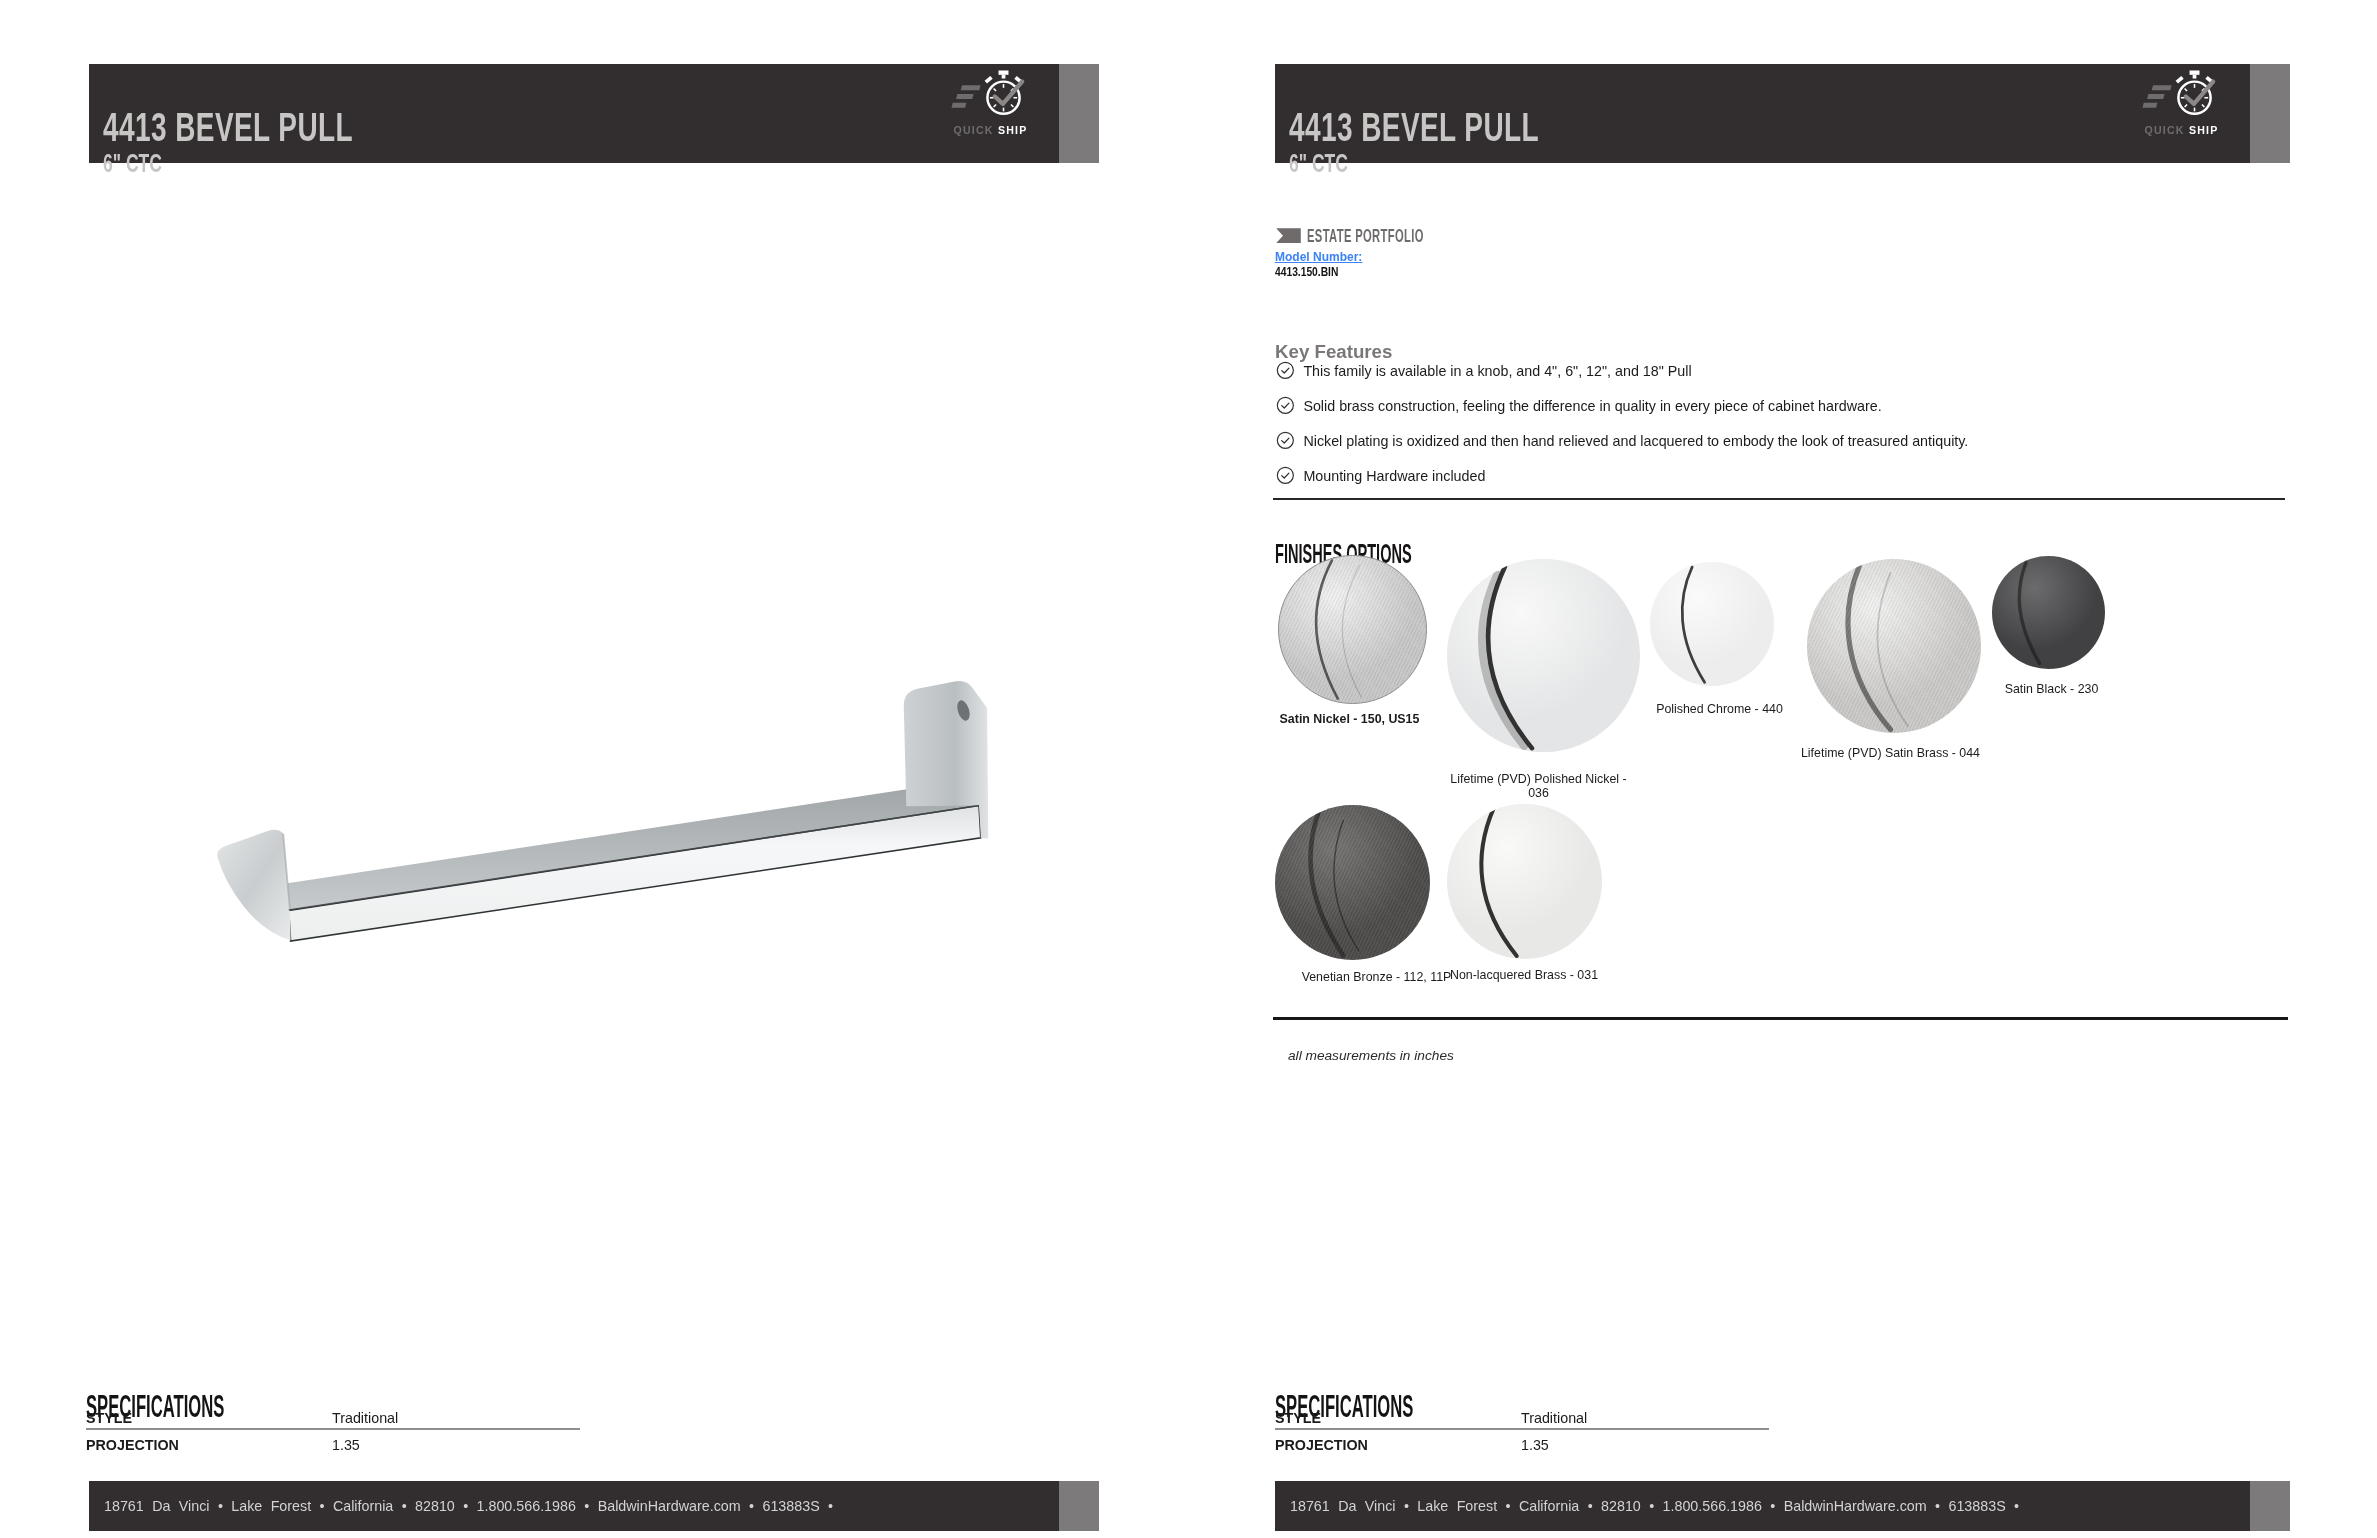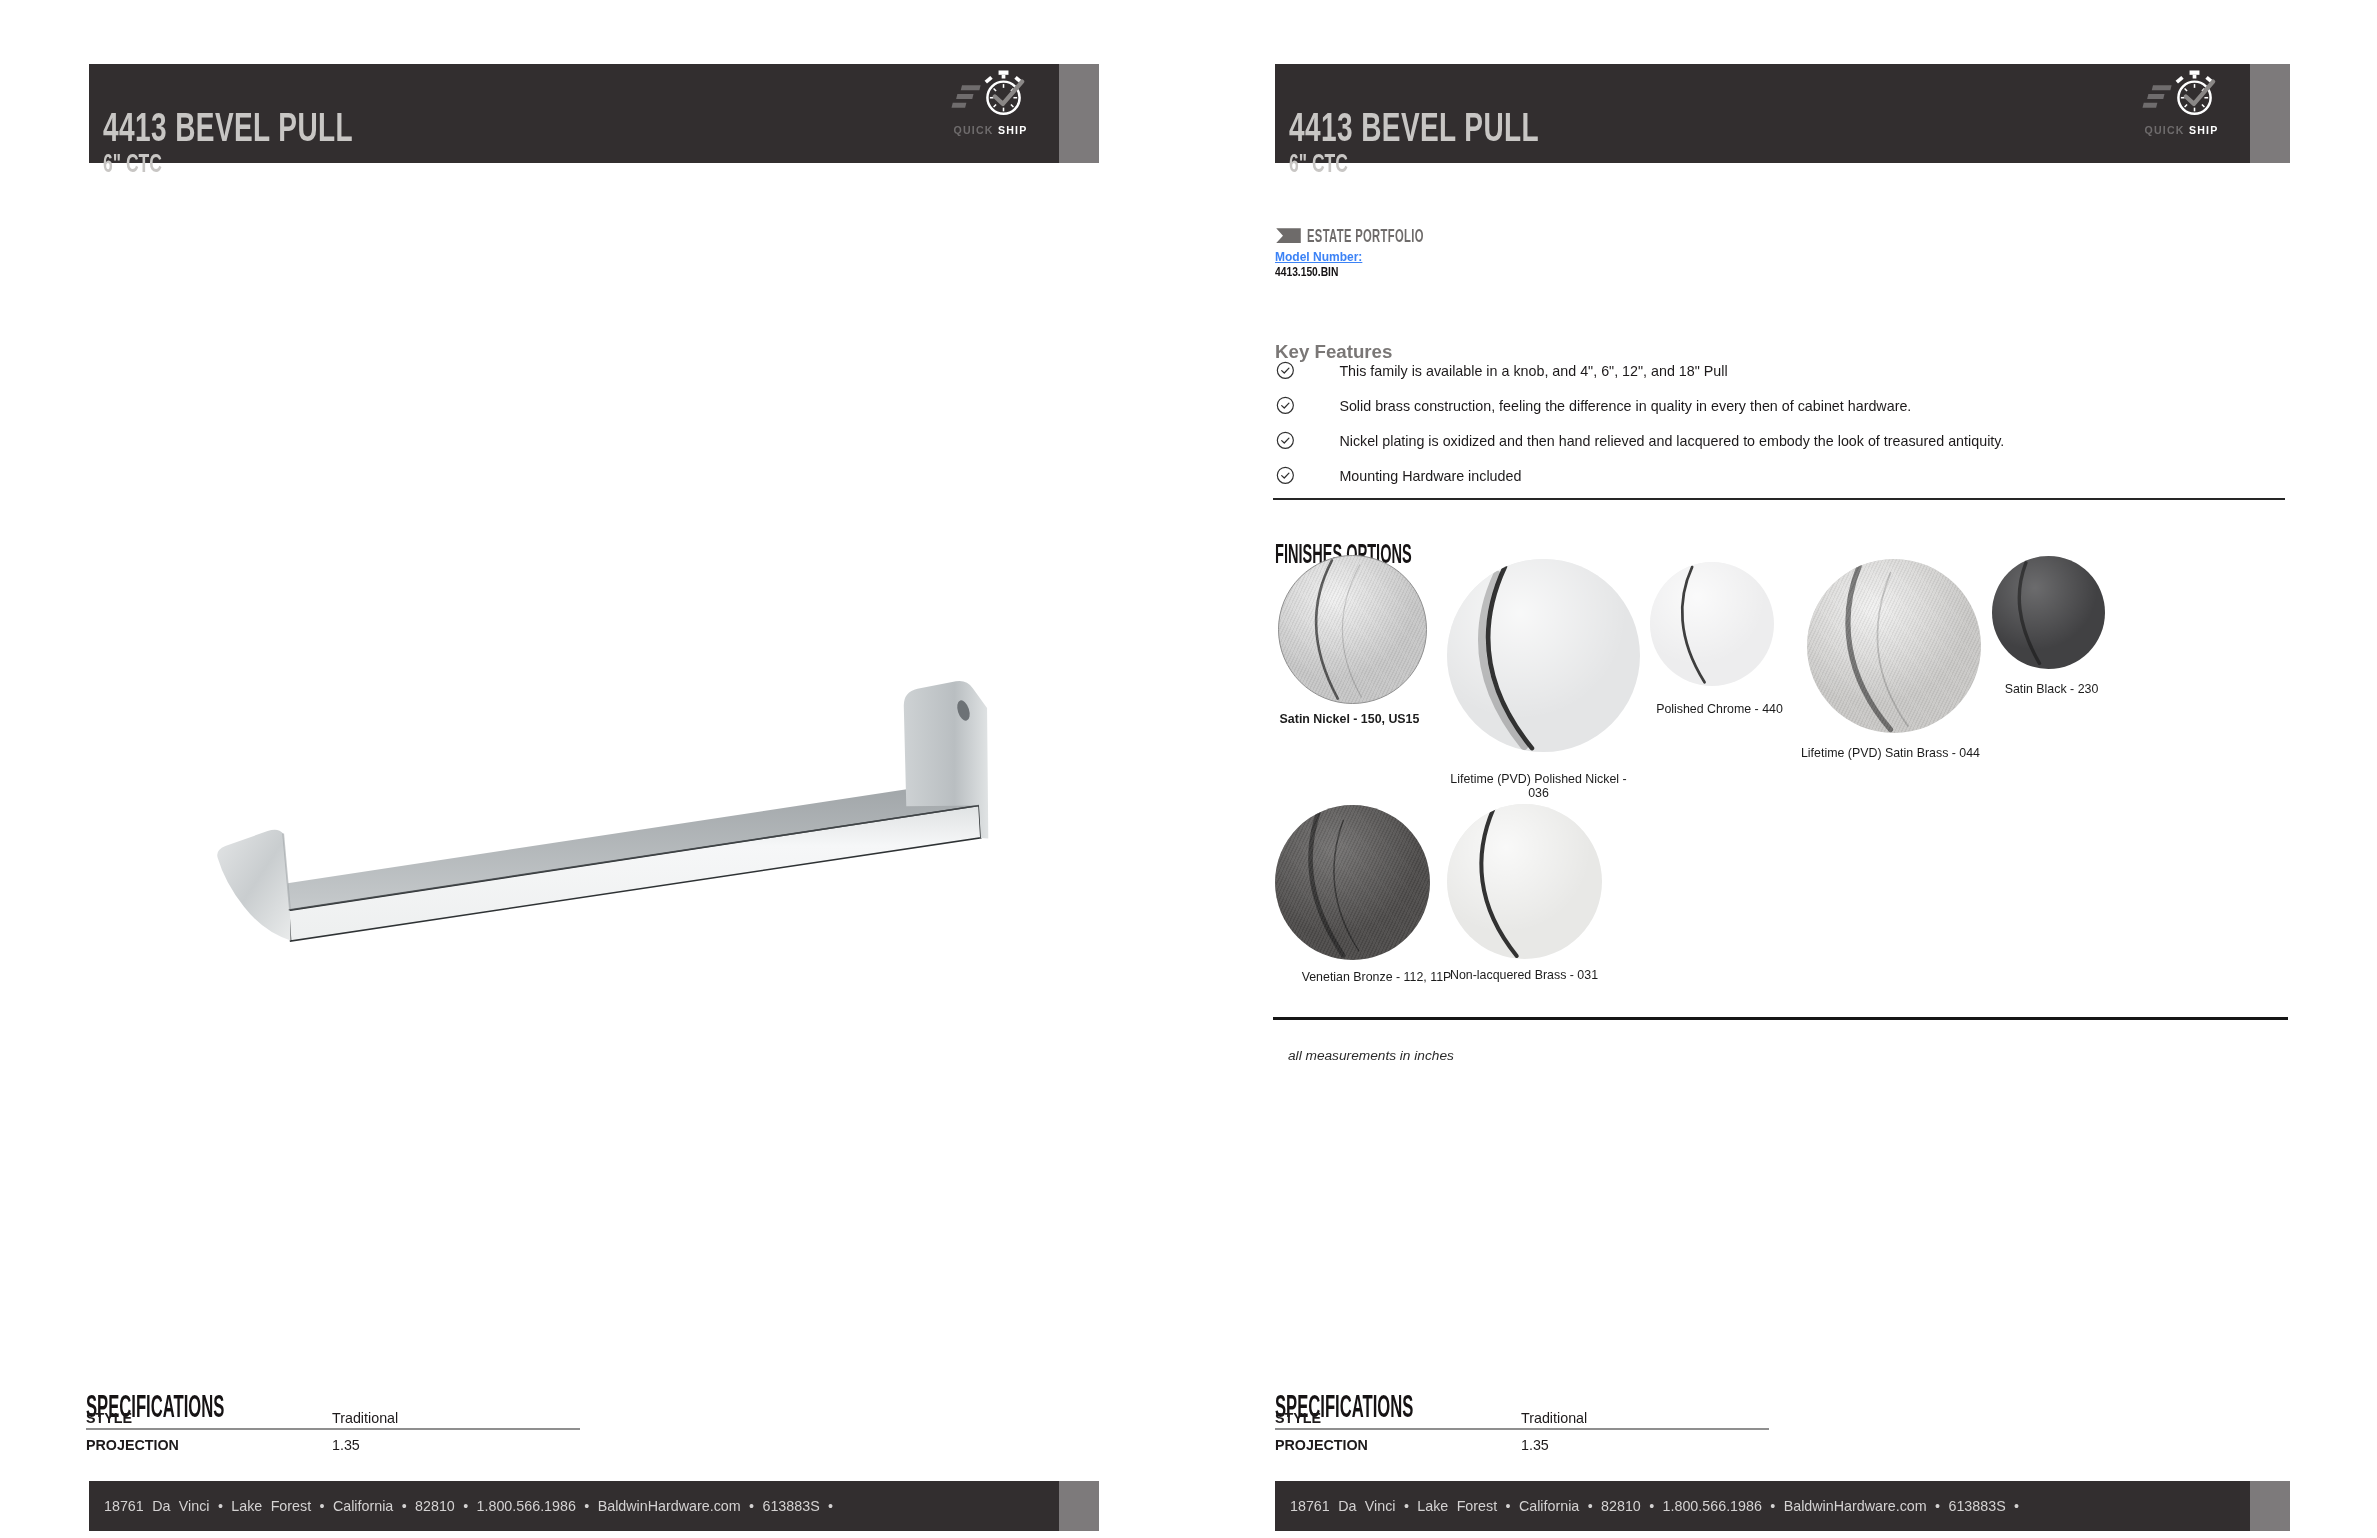--- a/index.html
+++ b/index.html
@@ -30,21 +30,21 @@
   
   .flag-icon{position:absolute;left:1275px;top:195px;}
   .collection{position:absolute;left:1307px;top:193px;font-size:18.7px;font-weight:bold;color:#6e6b6a;
     letter-spacing:0.6px;transform:scaleX(.60);transform-origin:left top;white-space:nowrap;}
   .model-label{position:absolute;left:1275px;top:218px;font-size:12px;font-weight:bold;color:#3b82f6;text-decoration:underline;}
   .model-number{position:absolute;left:1275px;top:232px;font-size:13.7px;font-weight:bold;color:#151213;
     transform:scaleX(.75);transform-origin:left top;white-space:nowrap;}
   
   .kf-heading{position:absolute;left:1275px;top:290px;font-size:18.7px;font-weight:bold;color:#7a7776;}
   .kf-list{position:absolute;left:1276px;top:321px;margin:0;padding:0;list-style:none;}
-  .kf-list li{display:flex;align-items:center;height:35px;gap:36px;}
+  .kf-list li{display:flex;align-items:center;height:35px;}
   .kf-list svg{flex:0 0 auto;margin-right:8.7px;}
   .kf-text{font-size:14.3px;color:#1d1a1b;}
   .rule-kf{position:absolute;left:1273px;top:466px;width:1012px;height:1.9px;background:#262626;}
   
   .fin-heading{position:absolute;left:1275px;top:478px;font-size:28px;font-weight:bold;color:#161314;
     transform:scaleX(.52);transform-origin:left top;white-space:nowrap;letter-spacing:0;}
   .swatch{position:absolute;border-radius:50%;overflow:hidden;}
   .swatch::before{content:'';position:absolute;inset:0;border-radius:50%;
     background:radial-gradient(circle at 38% 28%,rgba(255,255,255,.75),rgba(255,255,255,0) 58%);}
   .swatch.dark::before{opacity:.30;}
@@ -218,21 +218,21 @@
         <circle cx="12" cy="12" r="10.3" fill="none" stroke="#2f2f2f" stroke-width="1.5"></circle>
         <path d="M7.3,12.4 L10.6,15.4 L16.6,9.1" fill="none" stroke="#2f2f2f" stroke-width="1.6" stroke-linecap="round" stroke-linejoin="round"></path>
       </svg>
       <span class="kf-text">This family is available in a knob, and 4", 6", 12", and 18" Pull</span>
     </li>
     <li>
       <svg width="18.7" height="18.7" viewBox="0 0 24 24">
         <circle cx="12" cy="12" r="10.3" fill="none" stroke="#2f2f2f" stroke-width="1.5"></circle>
         <path d="M7.3,12.4 L10.6,15.4 L16.6,9.1" fill="none" stroke="#2f2f2f" stroke-width="1.6" stroke-linecap="round" stroke-linejoin="round"></path>
       </svg>
-      <span class="kf-text">Solid brass construction, feeling the difference in quality in every then of cabinet hardware.</span>
+      <span class="kf-text">Solid brass construction, feeling the difference in quality in every piece of cabinet hardware.</span>
     </li>
     <li>
       <svg width="18.7" height="18.7" viewBox="0 0 24 24">
         <circle cx="12" cy="12" r="10.3" fill="none" stroke="#2f2f2f" stroke-width="1.5"></circle>
         <path d="M7.3,12.4 L10.6,15.4 L16.6,9.1" fill="none" stroke="#2f2f2f" stroke-width="1.6" stroke-linecap="round" stroke-linejoin="round"></path>
       </svg>
       <span class="kf-text">Nickel plating is oxidized and then hand relieved and lacquered to embody the look of treasured antiquity.</span>
     </li>
     <li>
       <svg width="18.7" height="18.7" viewBox="0 0 24 24">

